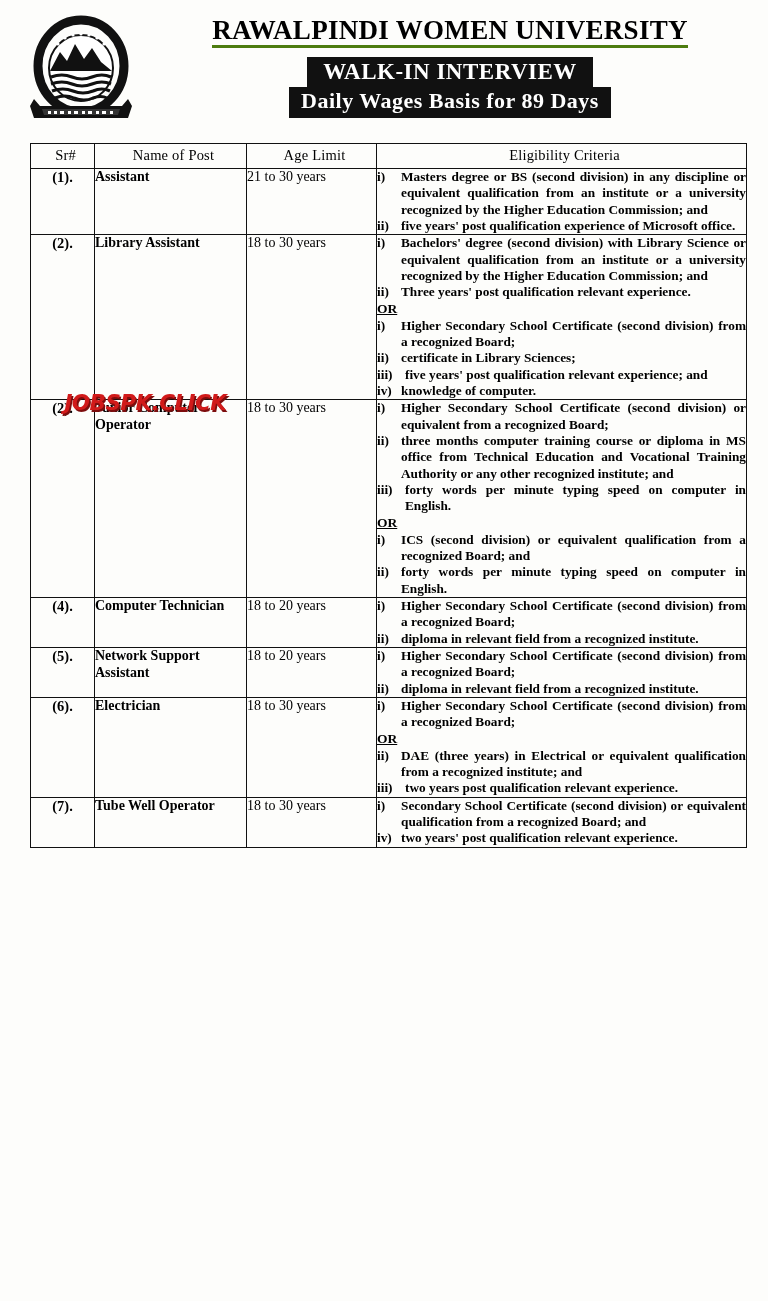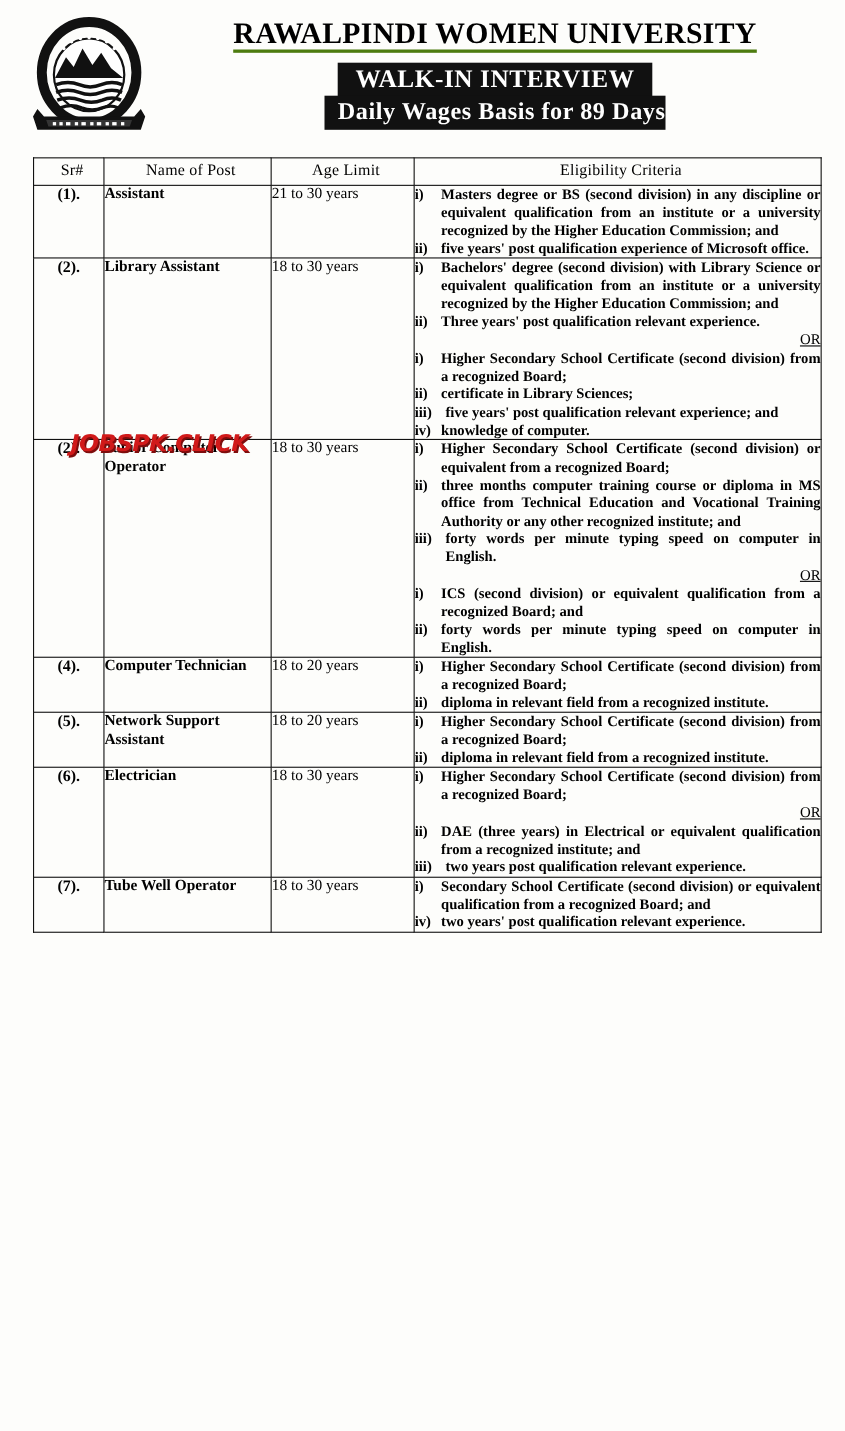--- a/index.html
+++ b/index.html
@@ -64,21 +64,21 @@
   .banner1 {
     margin-top: 9px;
     font-size: 23px;
     padding: 2px 16px 3px 16px;
     line-height: 1.12;
     text-align: right;
   }
   .banner2 {
     margin-top: -1px;
     font-size: 22px;
-    padding: 2px 0 4px 12px;
+    padding: 2px 12px 4px 12px;
     line-height: 1.12;
   }
   .banner-stack { text-align: center; }
 
   
   .tbl-wrap {
     position: absolute;
     left: 30px;
     top: 143px;
     width: 716px;
@@ -144,22 +144,22 @@
     font-weight: bold;
   }
   .crit .mark.w3 { min-width: 26px; }
   .crit .body {
     flex: 1 1 auto;
     text-align: justify;
     text-justify: inter-word;
     hyphens: none;
   }
   .or-sep {
-    text-align: right;
-    font-weight: normal;
+    text-align: left;
+    font-weight: bold;
     text-decoration: underline;
     font-size: 13.5px;
     line-height: 1.25;
     margin: 0;
   }
 
   
   .watermark {
     position: absolute;
     left: 66px;

